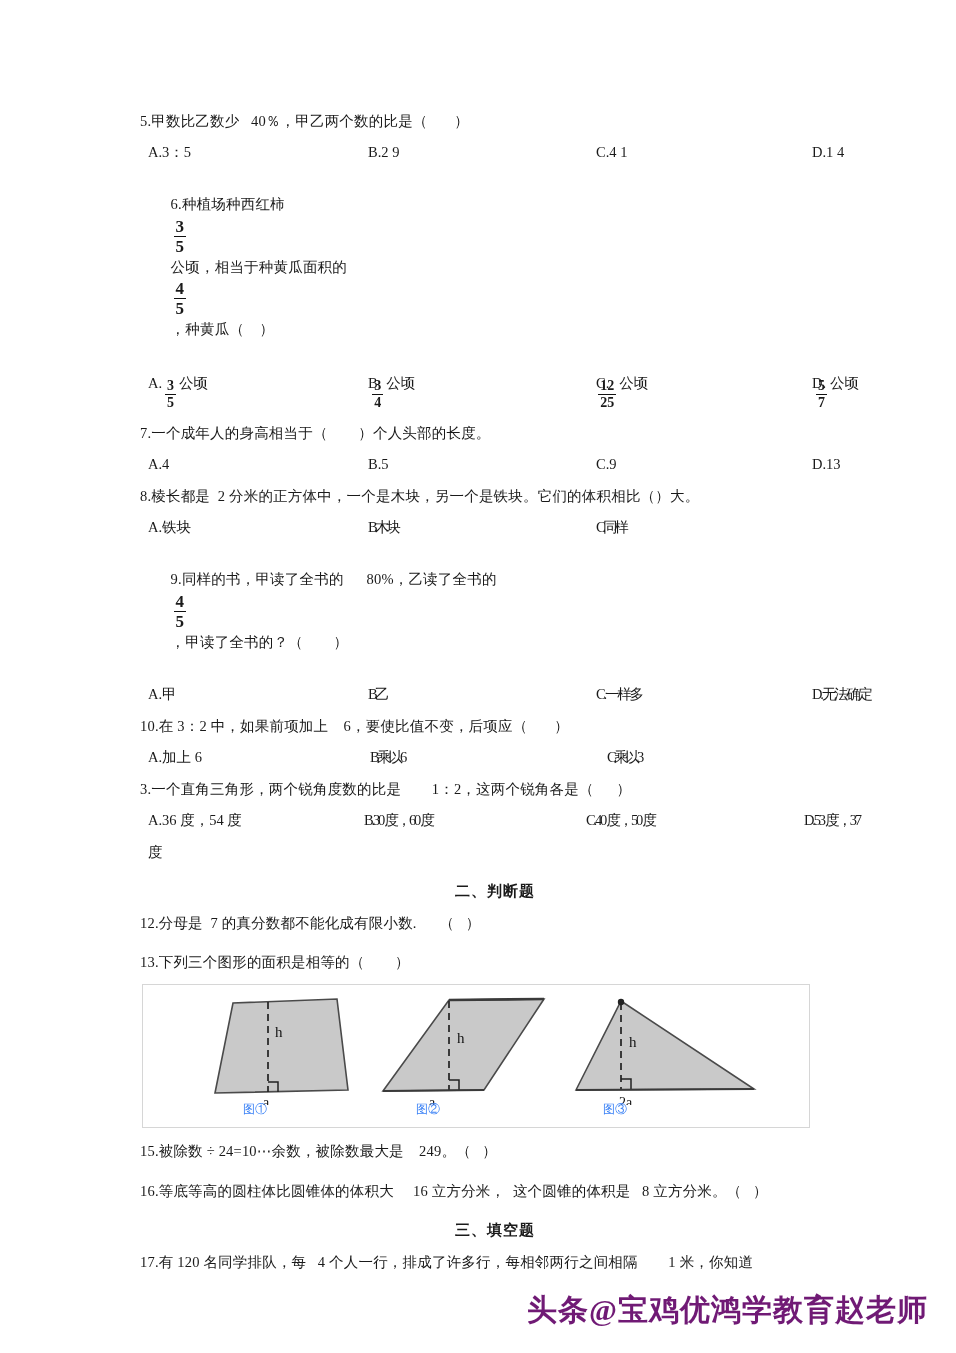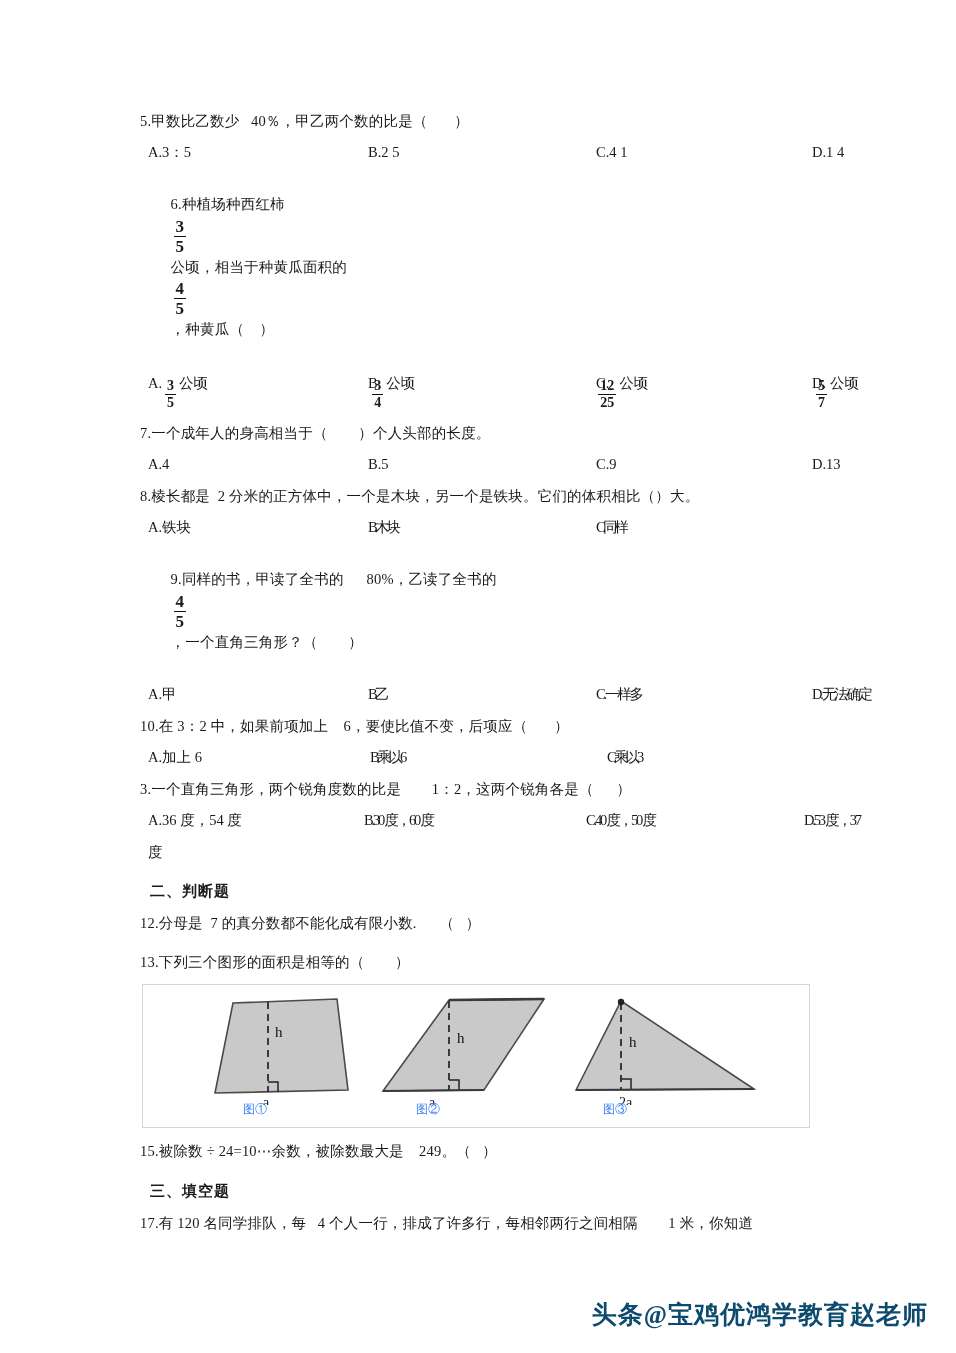--- a/index.html
+++ b/index.html
@@ -85,20 +85,21 @@
   }
   .frac.small { font-size: 13px; }
   .frac.small .num, .frac.small .den { font-size: 14px; }
 
   
   .section-head {
     font-size: 15px;
     font-weight: bold;
     margin: 20px 0 13px 10px;
     letter-spacing: 1px;
+    text-align: center;
   }
 
   
   .figbox {
     border: 1px solid #d6d6d6;
     margin: 12px 0 14px 2px;
     width: 666px;
     height: 142px;
     position: relative;
     background: #fff;
@@ -118,40 +119,40 @@
     width: 100%;
     top: 112px;
     letter-spacing: 0;
   }
 
   
   .watermark {
     position: absolute;
     right: 28px;
     bottom: 22px;
-    font-size: 25px;
+    font-size: 30px;
     font-weight: bold;
-    color: #0c4a6e;
+    color: #701a75;
     font-family: "Liberation Sans", sans-serif;
     letter-spacing: 1px;
     white-space: nowrap;
   }
   .watermark .at { font-family: "Liberation Serif", serif; }
 </style>
 </head>
 <body>
 
 <div class="page">
   <div class="content">
 
     <div class="qblock">
       <div class="qline stem">5.甲数比乙数少   40％，甲乙两个数的比是（       ）</div>
       <div class="opts">
         <span class="opt opt-indent">A.3：5</span>
-        <span class="opt">B.2 5</span>
+        <span class="opt">B.2 9</span>
         <span class="opt">C.4 1</span>
         <span class="opt">D.1 4</span>
       </div>
     </div>
 
     <div class="qblock" style="margin-bottom:11px;">
       <div class="qline stem" style="margin-bottom:14px;">
         <span>6.种植场种西红柿</span>
         <span class="frac"><span class="num">3</span><span class="den">5</span></span>
         <span>公顷，相当于种黄瓜面积的</span>
@@ -182,21 +183,21 @@
         <span class="opt opt-indent">A.铁块</span>
         <span class="opt squish">B.木块</span>
         <span class="opt squish">C.同样</span>
       </div>
     </div>
 
     <div class="qblock">
       <div class="qline stem" style="margin-bottom:13px;">
         <span>9.同样的书，甲读了全书的      80%，乙读了全书的</span>
         <span class="frac"><span class="num">4</span><span class="den">5</span></span>
-        <span>，一个直角三角形？（        ）</span>
+        <span>，甲读了全书的？（        ）</span>
       </div>
       <div class="opts">
         <span class="opt opt-indent">A.甲</span>
         <span class="opt squish">B.乙</span>
         <span class="opt squish2">C.一样多</span>
         <span class="opt squish2">D.无法确定</span>
       </div>
     </div>
 
     <div class="qblock">
@@ -259,20 +260,21 @@
           <circle cx="58" cy="17" r="3.2" fill="#222"></circle>
           <text x="66" y="62" font-family="Liberation Serif, serif" font-size="15" fill="#111">h</text>
           <text x="56" y="122" font-family="Liberation Serif, serif" font-size="14" fill="#111">2a</text>
         </svg>
         <div class="figcap" style="top:116px; left:-58px;">图③</div>
       </div>
 
     </div>
 
     <div class="qline qblock" style="margin-bottom:20px;">15.被除数 ÷ 24=10⋯余数，被除数最大是    249。（   ）</div>
+    <div class="qline qblock" style="margin-bottom:8px;">16.等底等高的圆柱体比圆锥体的体积大     16 立方分米，  这个圆锥的体积是   8 立方分米。（   ）</div>
 
     <div class="section-head">三、填空题</div>
     <div class="qline">17.有 120 名同学排队，每   4 个人一行，排成了许多行，每相邻两行之间相隔        1 米，你知道</div>
 
   </div>
 
   <div class="watermark">
     <span>头条</span><span class="at">@</span><span>宝鸡优鸿学教育赵老师</span>
   </div>
 

